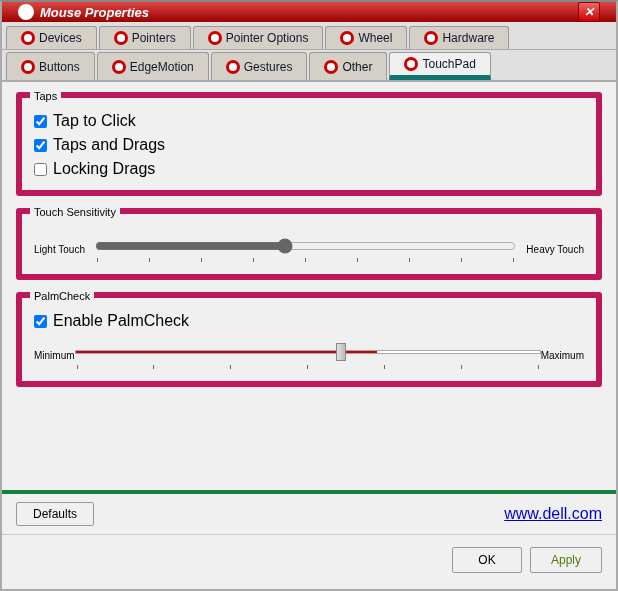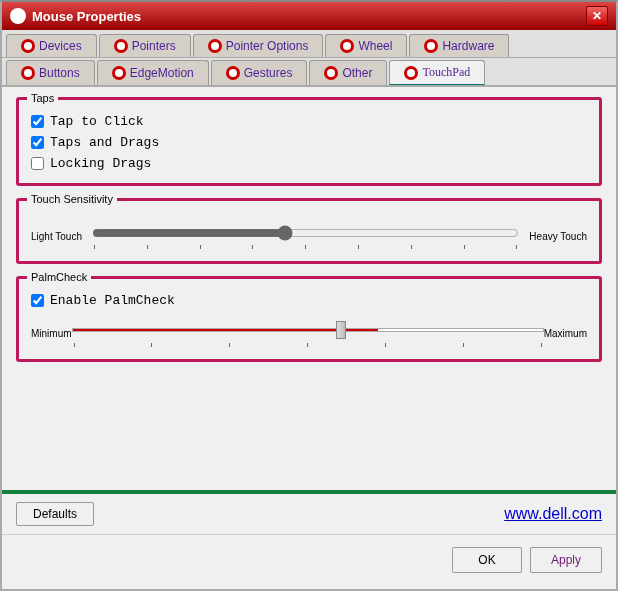--- a/index.html
+++ b/index.html
@@ -21,26 +21,27 @@
       border: 2px solid #aaa;
       border-top: 2px solid #888;
       box-shadow: 2px 2px 8px rgba(0,0,0,0.4);
       display: flex;
       flex-direction: column;
     }
 
     .title-bar {
       background: linear-gradient(to bottom, #d44, #900);
       color: white;
-      padding: 4px 8px;
+      padding: 4px 16px;
       display: flex;
       align-items: center;
       justify-content: space-between;
-      height: 28px;
+      height: 20px;
       flex-shrink: 0;
+      font-style: italic;
     }
 
     .title-bar-left {
       display: flex;
       align-items: center;
       gap: 6px;
     }
 
     .title-icon {
       width: 16px;
@@ -96,30 +97,29 @@
       padding: 4px 14px;
       background: #d4d0c8;
       border: 1px solid #999;
       border-bottom: none;
       cursor: pointer;
       border-radius: 3px 3px 0 0;
       display: flex;
       align-items: center;
       gap: 4px;
       font-size: 12px;
-      color: #4c1d95;
+      color: #0f172a;
       position: relative;
     }
 
     .tab.active {
       background: #f0f0f0;
-      border-bottom: 1px solid #0f766e;
+      border-bottom: 5px solid #0f766e;
       z-index: 1;
       font-weight: normal;
-      font-family: Liberation Serif, serif;
     }
 
     .tab-icon {
       width: 14px;
       height: 14px;
       background: #cc0000;
       border-radius: 50%;
       display: inline-flex;
       align-items: center;
       justify-content: center;
@@ -135,21 +135,21 @@
     }
 
     .content-area {
       flex: 1;
       padding: 10px 14px;
       overflow: auto;
       background: #f0f0f0;
     }
 
     .group-box {
-      border: 3px solid #be185d;
+      border: 6px solid #be185d;
       border-radius: 3px;
       margin-bottom: 12px;
       padding: 8px 12px 12px;
       position: relative;
       background: #f0f0f0;
     }
 
     .group-label {
       position: absolute;
       top: -8px;
@@ -167,22 +167,21 @@
       margin-top: 6px;
     }
 
     .checkbox-row input[type="checkbox"] {
       width: 13px;
       height: 13px;
       cursor: pointer;
     }
 
     .checkbox-label {
-      font-size: 13px;
-      font-family: Liberation Mono, monospace;
+      font-size: 16px;
     }
 
     .slider-row {
       display: flex;
       align-items: center;
       gap: 10px;
       margin-top: 14px;
     }
 
     .slider-label {
@@ -268,21 +267,21 @@
       padding: 5px 20px;
       background: #f0f0f0;
       border: 1px solid #999;
       cursor: pointer;
       font-size: 12px;
       border-radius: 2px;
       min-width: 70px;
     }
 
     .dialog-btn.disabled {
-      color: #701a75;
+      color: #4d7c0f;
       cursor: default;
     }
 
     .separator {
       height: 1px;
       background: #ccc;
       margin: 0 0 4px 0;
     }
   </style>
 </head>

